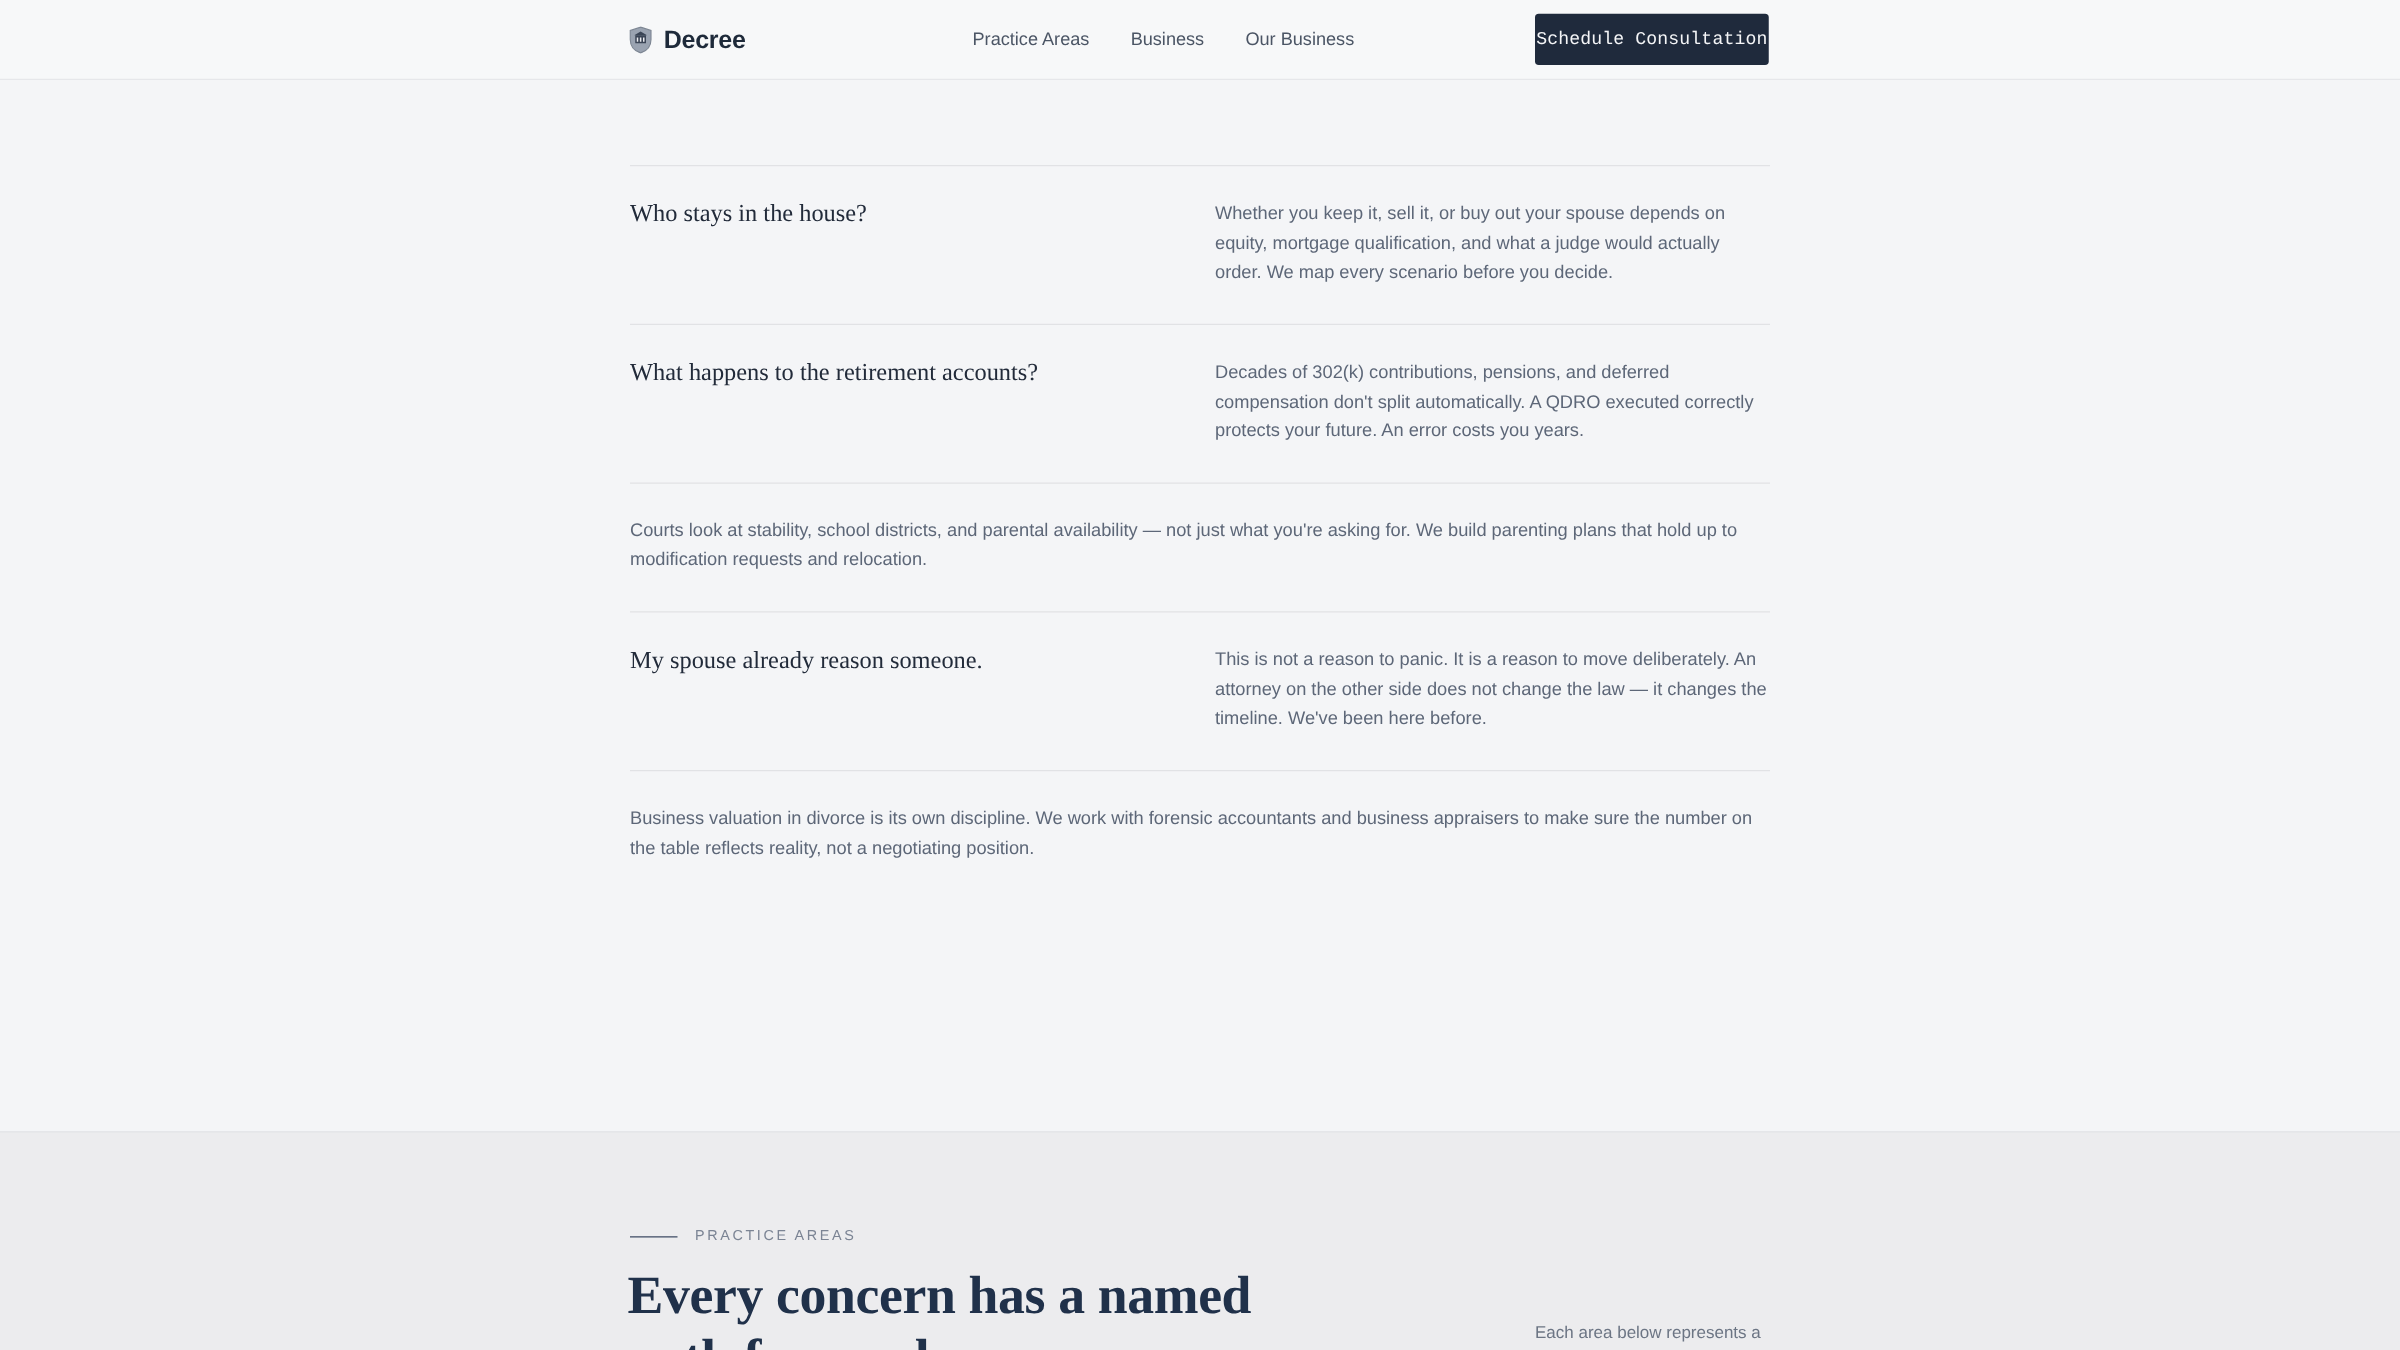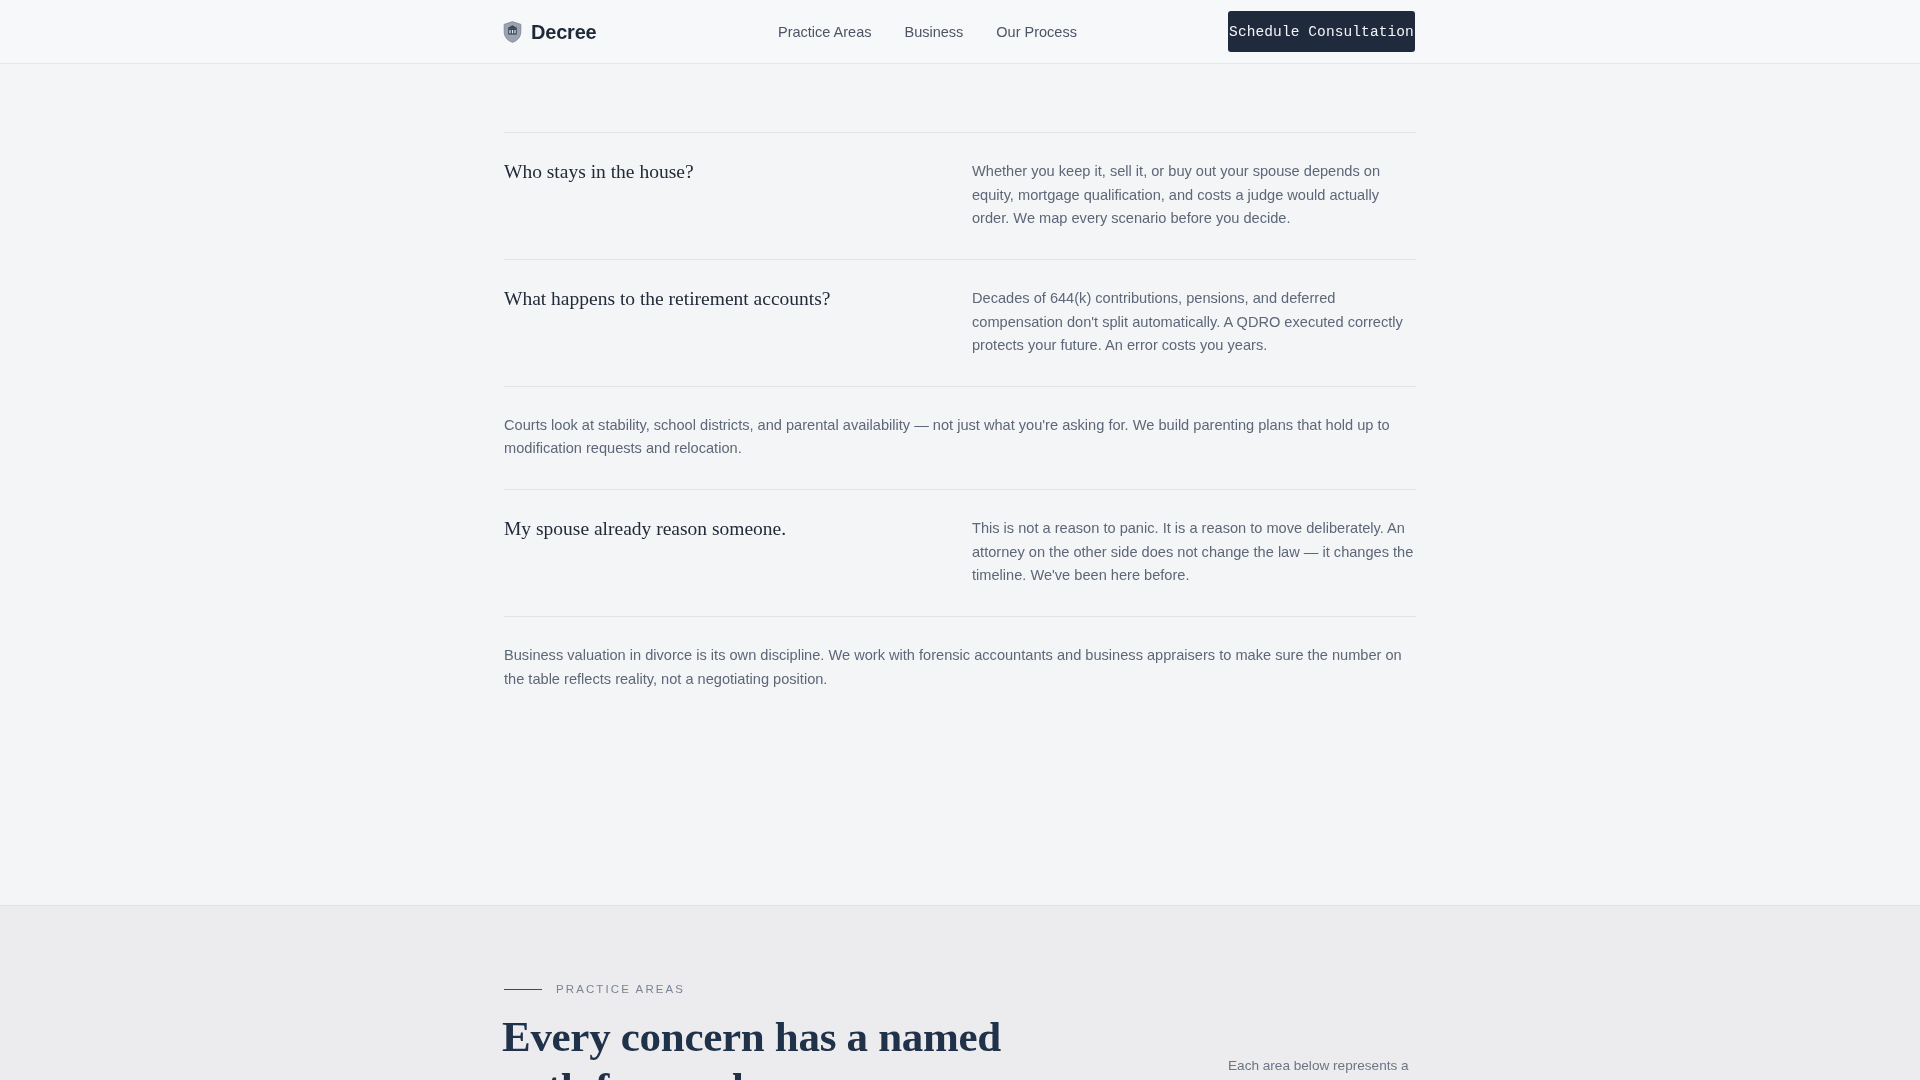--- a/index.html
+++ b/index.html
@@ -139,37 +139,37 @@
             <rect x="8.9" y="9.0" width="1.2" height="3.4" fill="#e9eaee"></rect>
             <rect x="11.4" y="9.0" width="1.2" height="3.4" fill="#e9eaee"></rect>
           </svg>
         </span>
         <span class="brand-name">Decree</span>
       </a>
 
       <nav class="nav">
         <a href="#">Practice Areas</a>
         <a href="#">Business</a>
-        <a href="#">Our Process</a>
+        <a href="#">Our Business</a>
       </nav>
 
       <button class="cta">Schedule Consultation</button>
     </div>
   </header>
 
   <section class="faq">
 
     <div class="faq-row">
       <div class="faq-q">Who stays in the house?</div>
-      <div class="faq-a">Whether you keep it, sell it, or buy out your spouse depends on equity, mortgage qualification, and costs a judge would actually order. We map every scenario before you decide.</div>
+      <div class="faq-a">Whether you keep it, sell it, or buy out your spouse depends on equity, mortgage qualification, and what a judge would actually order. We map every scenario before you decide.</div>
     </div>
 
     <div class="faq-row">
       <div class="faq-q">What happens to the retirement accounts?</div>
-      <div class="faq-a">Decades of 644(k) contributions, pensions, and deferred compensation don't split automatically. A QDRO executed correctly protects your future. An error costs you years.</div>
+      <div class="faq-a">Decades of 302(k) contributions, pensions, and deferred compensation don't split automatically. A QDRO executed correctly protects your future. An error costs you years.</div>
     </div>
 
     <div class="faq-row">
       <div class="faq-a">Courts look at stability, school districts, and parental availability — not just what you're asking for. We build parenting plans that hold up to modification requests and relocation.</div>
     </div>
 
     <div class="faq-row">
       <div class="faq-q">My spouse already reason someone.</div>
       <div class="faq-a">This is not a reason to panic. It is a reason to move deliberately. An attorney on the other side does not change the law — it changes the timeline. We've been here before.</div>
     </div>

